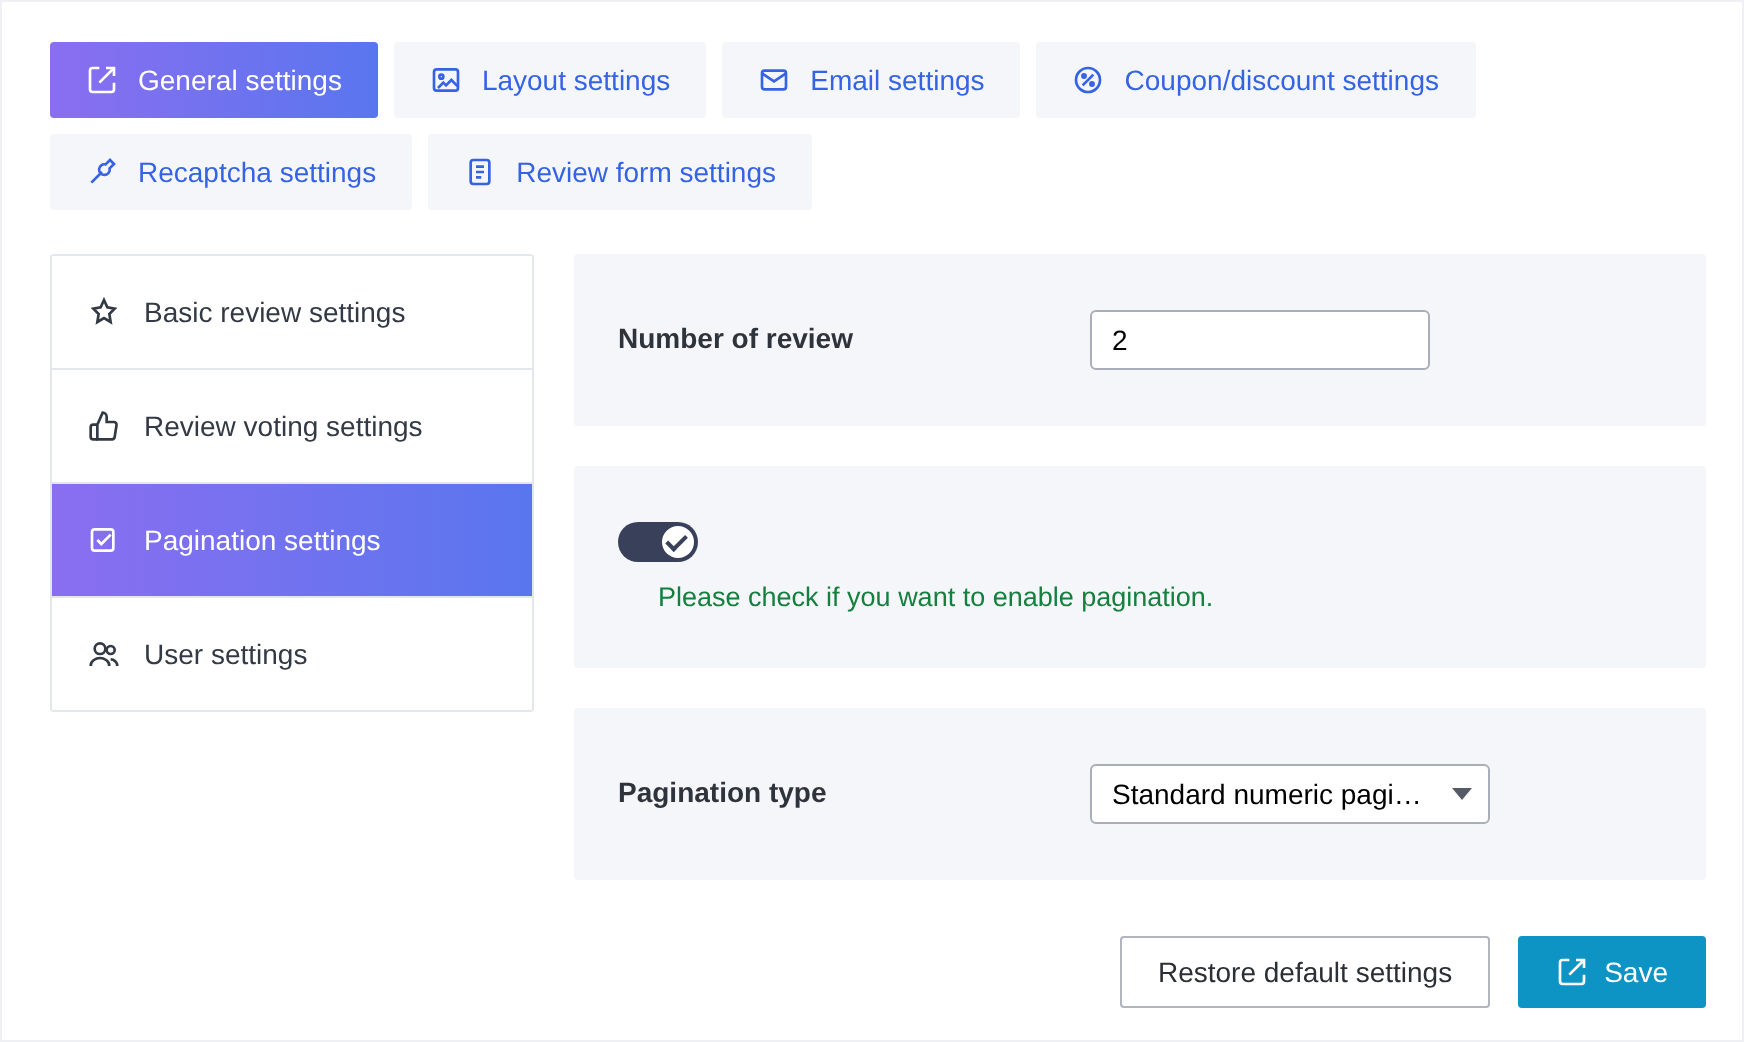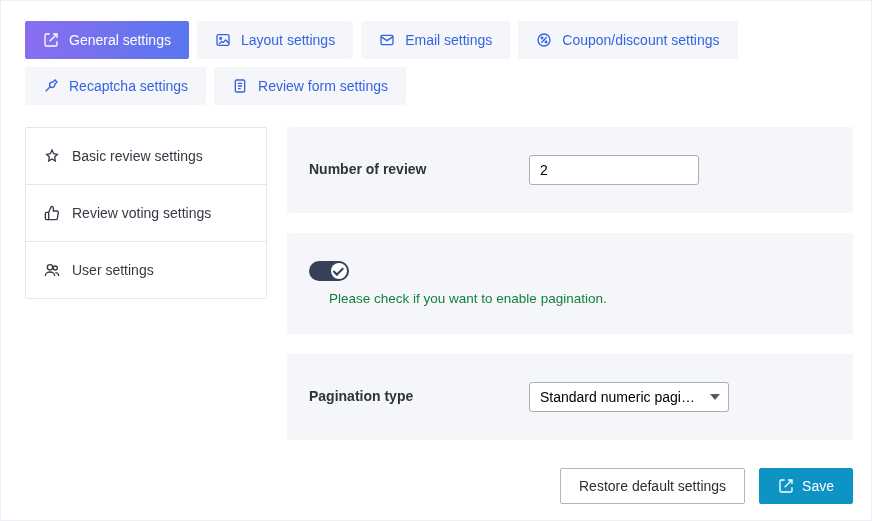--- a/index.html
+++ b/index.html
@@ -91,21 +91,21 @@
     display:flex;
     flex-direction:column;
     gap:20px;
   }
   .card{
     background: var(--panel-bg);
     border-radius:2px;
     padding: 28px 22px;
     display:flex;
     align-items:flex-start;
-    gap:20px;
+    gap:36px;
   }
   .card .label{
     width:200px;
     font-weight:700;
     font-size:14px;
     color:#2f333b;
     padding-top:6px;
   }
   .card .control{
     flex:1;
@@ -292,20 +292,29 @@
       <div class="side-item">
         <span class="ico">
           <svg viewBox="0 0 24 24" width="16" height="16" fill="none" stroke="currentColor" stroke-width="2">
               <path d="M14 9V5a3 3 0 0 0-3-3l-4 9v11h11a2 2 0 0 0 2-1.7l1.4-9a2 2 0 0 0-2-2.3H14z"></path>
               <path d="M7 22H4a2 2 0 0 1-2-2v-7a2 2 0 0 1 2-2h3"></path>
             </svg>
         </span>
         <span>Review voting settings</span>
       </div>
 
+      <div class="side-item active">
+        <span class="ico">
+          <svg viewBox="0 0 24 24" width="16" height="16" fill="none" stroke="currentColor" stroke-width="2">
+              <rect x="3" y="4" width="16" height="16" rx="2"></rect>
+              <path d="M7 12l3 3 7-7"></path>
+            </svg>
+        </span>
+        <span>Pagination settings</span>
+      </div>
 
       <div class="side-item">
         <span class="ico">
           <svg viewBox="0 0 24 24" width="16" height="16" fill="none" stroke="currentColor" stroke-width="2">
               <circle cx="9" cy="8" r="4"></circle>
               <path d="M2 21c0-4 4-6 7-6s7 2 7 6"></path>
               <circle cx="17" cy="9" r="3"></circle>
               <path d="M22 21c0-3-2.5-5-5-5"></path>
             </svg>
         </span>

